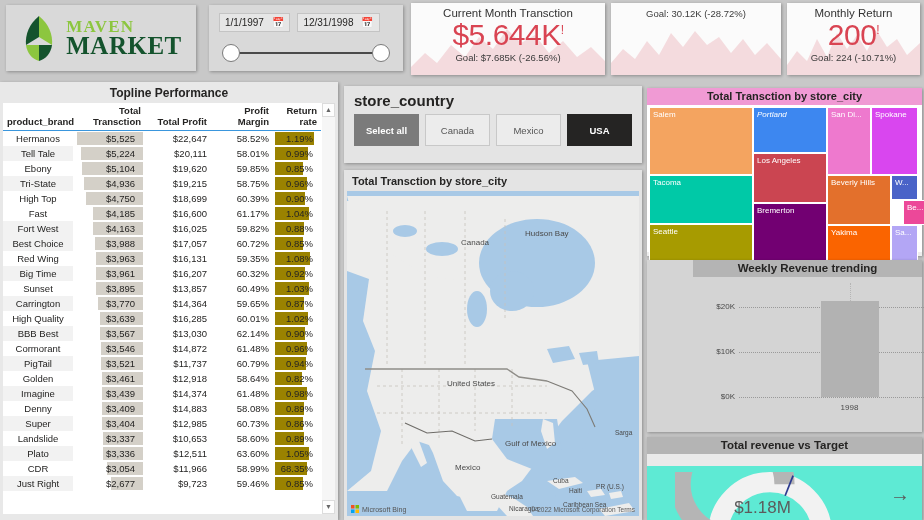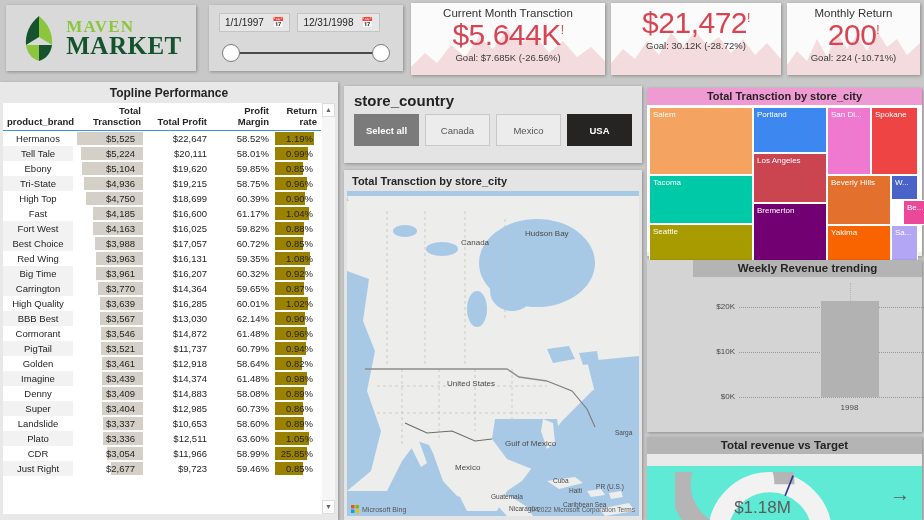--- a/index.html
+++ b/index.html
@@ -298,21 +298,20 @@
       <div class="kpi-value"><span>$5.644K</span><span class="bang">!</span></div>
       <div class="kpi-goal">Goal: $7.685K (-26.56%)</div>
     </div>
   </div>
 
   <div class="card shadow kpi" id="kpi-2">
     <svg class="kpi-spark" viewBox="0 0 170 52" preserveAspectRatio="none">
       <path d="M0,52 L0,40 L12,26 L24,36 L36,18 L48,32 L60,10 L72,24 L84,8 L96,22 L108,14 L120,30 L132,16 L144,32 L156,20 L170,36 L170,52 Z" fill="#e8a0a8"></path>
     </svg>
     <div class="kpi-inner">
-      <div class="kpi-value"><span>$21,472</span><span class="bang">!</span></div>
       <div class="kpi-goal">Goal: 30.12K (-28.72%)</div>
     </div>
   </div>
 
   <div class="card shadow kpi" id="kpi-3">
     <svg class="kpi-spark" viewBox="0 0 133 52" preserveAspectRatio="none">
       <path d="M0,52 L0,42 L10,28 L20,38 L30,16 L40,34 L50,10 L60,26 L70,12 L80,28 L90,8 L100,24 L110,16 L120,32 L133,20 L133,52 Z" fill="#e8a0a8"></path>
     </svg>
     <div class="kpi-inner">
       <div class="kpi-title">Monthly Return</div>
@@ -458,20 +457,33 @@
                 <span class="c1-bg" style="width:47px"></span>
                 <span class="c1-label">$3,961</span>
               </td>
               <td>$16,207</td>
               <td>60.32%</td>
               <td class="bar-cell">
                 <span class="bar-gold" style="width:30px"></span>
                 <span class="bar-label">0.92%</span>
               </td>
             </tr>
+            <tr>
+              <td class="c0">Sunset</td>
+              <td class="c1-cell">
+                <span class="c1-bg" style="width:47px"></span>
+                <span class="c1-label">$3,895</span>
+              </td>
+              <td>$13,857</td>
+              <td>60.49%</td>
+              <td class="bar-cell">
+                <span class="bar-gold" style="width:34px"></span>
+                <span class="bar-label">1.03%</span>
+              </td>
+            </tr>
             <tr class="alt">
               <td class="c0">Carrington</td>
               <td class="c1-cell">
                 <span class="c1-bg" style="width:45px"></span>
                 <span class="c1-label">$3,770</span>
               </td>
               <td>$14,364</td>
               <td>59.65%</td>
               <td class="bar-cell">
                 <span class="bar-gold" style="width:29px"></span>
@@ -611,21 +623,21 @@
             <tr>
               <td class="c0">CDR</td>
               <td class="c1-cell">
                 <span class="c1-bg" style="width:36px"></span>
                 <span class="c1-label">$3,054</span>
               </td>
               <td>$11,966</td>
               <td>58.99%</td>
               <td class="bar-cell">
                 <span class="bar-gold" style="width:32px"></span>
-                <span class="bar-label">25.85%</span>
+                <span class="bar-label">68.35%</span>
               </td>
             </tr>
             <tr class="alt">
               <td class="c0">Just Right</td>
               <td class="c1-cell">
                 <span class="c1-bg" style="width:32px"></span>
                 <span class="c1-label">$2,677</span>
               </td>
               <td>$9,723</td>
               <td>59.46%</td>
@@ -738,25 +750,25 @@
       <div class="copy-attr">© 2022 Microsoft Corporation  Terms</div>
     </div>
   </div>
 
   <div class="card shadow" id="treemap-card">
     <div class="tm-title">Total Transction by store_city</div>
     <div class="tm-body" id="tm-body">
         <div class="tm-cell" style="left: 2px; top: 2px; width: 104px; height: 68px; background: rgb(244, 164, 96);">Salem</div>
         <div class="tm-cell" style="left: 2px; top: 70px; width: 104px; height: 49px; background: rgb(0, 201, 167);">Tacoma</div>
         <div class="tm-cell" style="left: 2px; top: 119px; width: 104px; height: 44px; background: rgb(167, 155, 0);">Seattle</div>
-        <div class="tm-cell" style="left: 106px; top: 2px; width: 74px; height: 46px; background: rgb(61, 135, 240);">Portland</div>
+        <div class="tm-cell" style="left: 106px; top: 2px; width: 74px; height: 46px; background: rgb(61, 135, 240); font-style: italic;">Portland</div>
         <div class="tm-cell" style="left: 106px; top: 48px; width: 74px; height: 50px; background: rgb(203, 69, 81);">Los Angeles</div>
         <div class="tm-cell" style="left: 106px; top: 98px; width: 74px; height: 65px; background: rgb(114, 0, 114);">Bremerton</div>
         <div class="tm-cell" style="left: 180px; top: 2px; width: 44px; height: 68px; background: rgb(238, 121, 206);">San Di...</div>
-        <div class="tm-cell" style="left: 224px; top: 2px; width: 47px; height: 68px; background: #ef4444;">Spokane</div>
+        <div class="tm-cell" style="left: 224px; top: 2px; width: 47px; height: 68px; background: #d946ef;">Spokane</div>
         <div class="tm-cell" style="left: 180px; top: 70px; width: 64px; height: 50px; background: rgb(227, 112, 44);">Beverly Hills</div>
         <div class="tm-cell" style="left: 180px; top: 120px; width: 64px; height: 43px; background: rgb(250, 100, 0);">Yakima</div>
         <div class="tm-cell" style="left: 244px; top: 70px; width: 27px; height: 25px; background: rgb(74, 99, 200);">W...</div>
         <div class="tm-cell" style="left: 256px; top: 95px; width: 27px; height: 25px; background: #ec4899;">Be...</div>
         <div class="tm-cell" style="left: 244px; top: 120px; width: 27px; height: 43px; background: rgb(179, 166, 245);">Sa...</div>
       </div>
   </div>
 
   <div class="card shadow" id="weekly-card">
     <div class="wk-title">Weekly Revenue trending</div>

